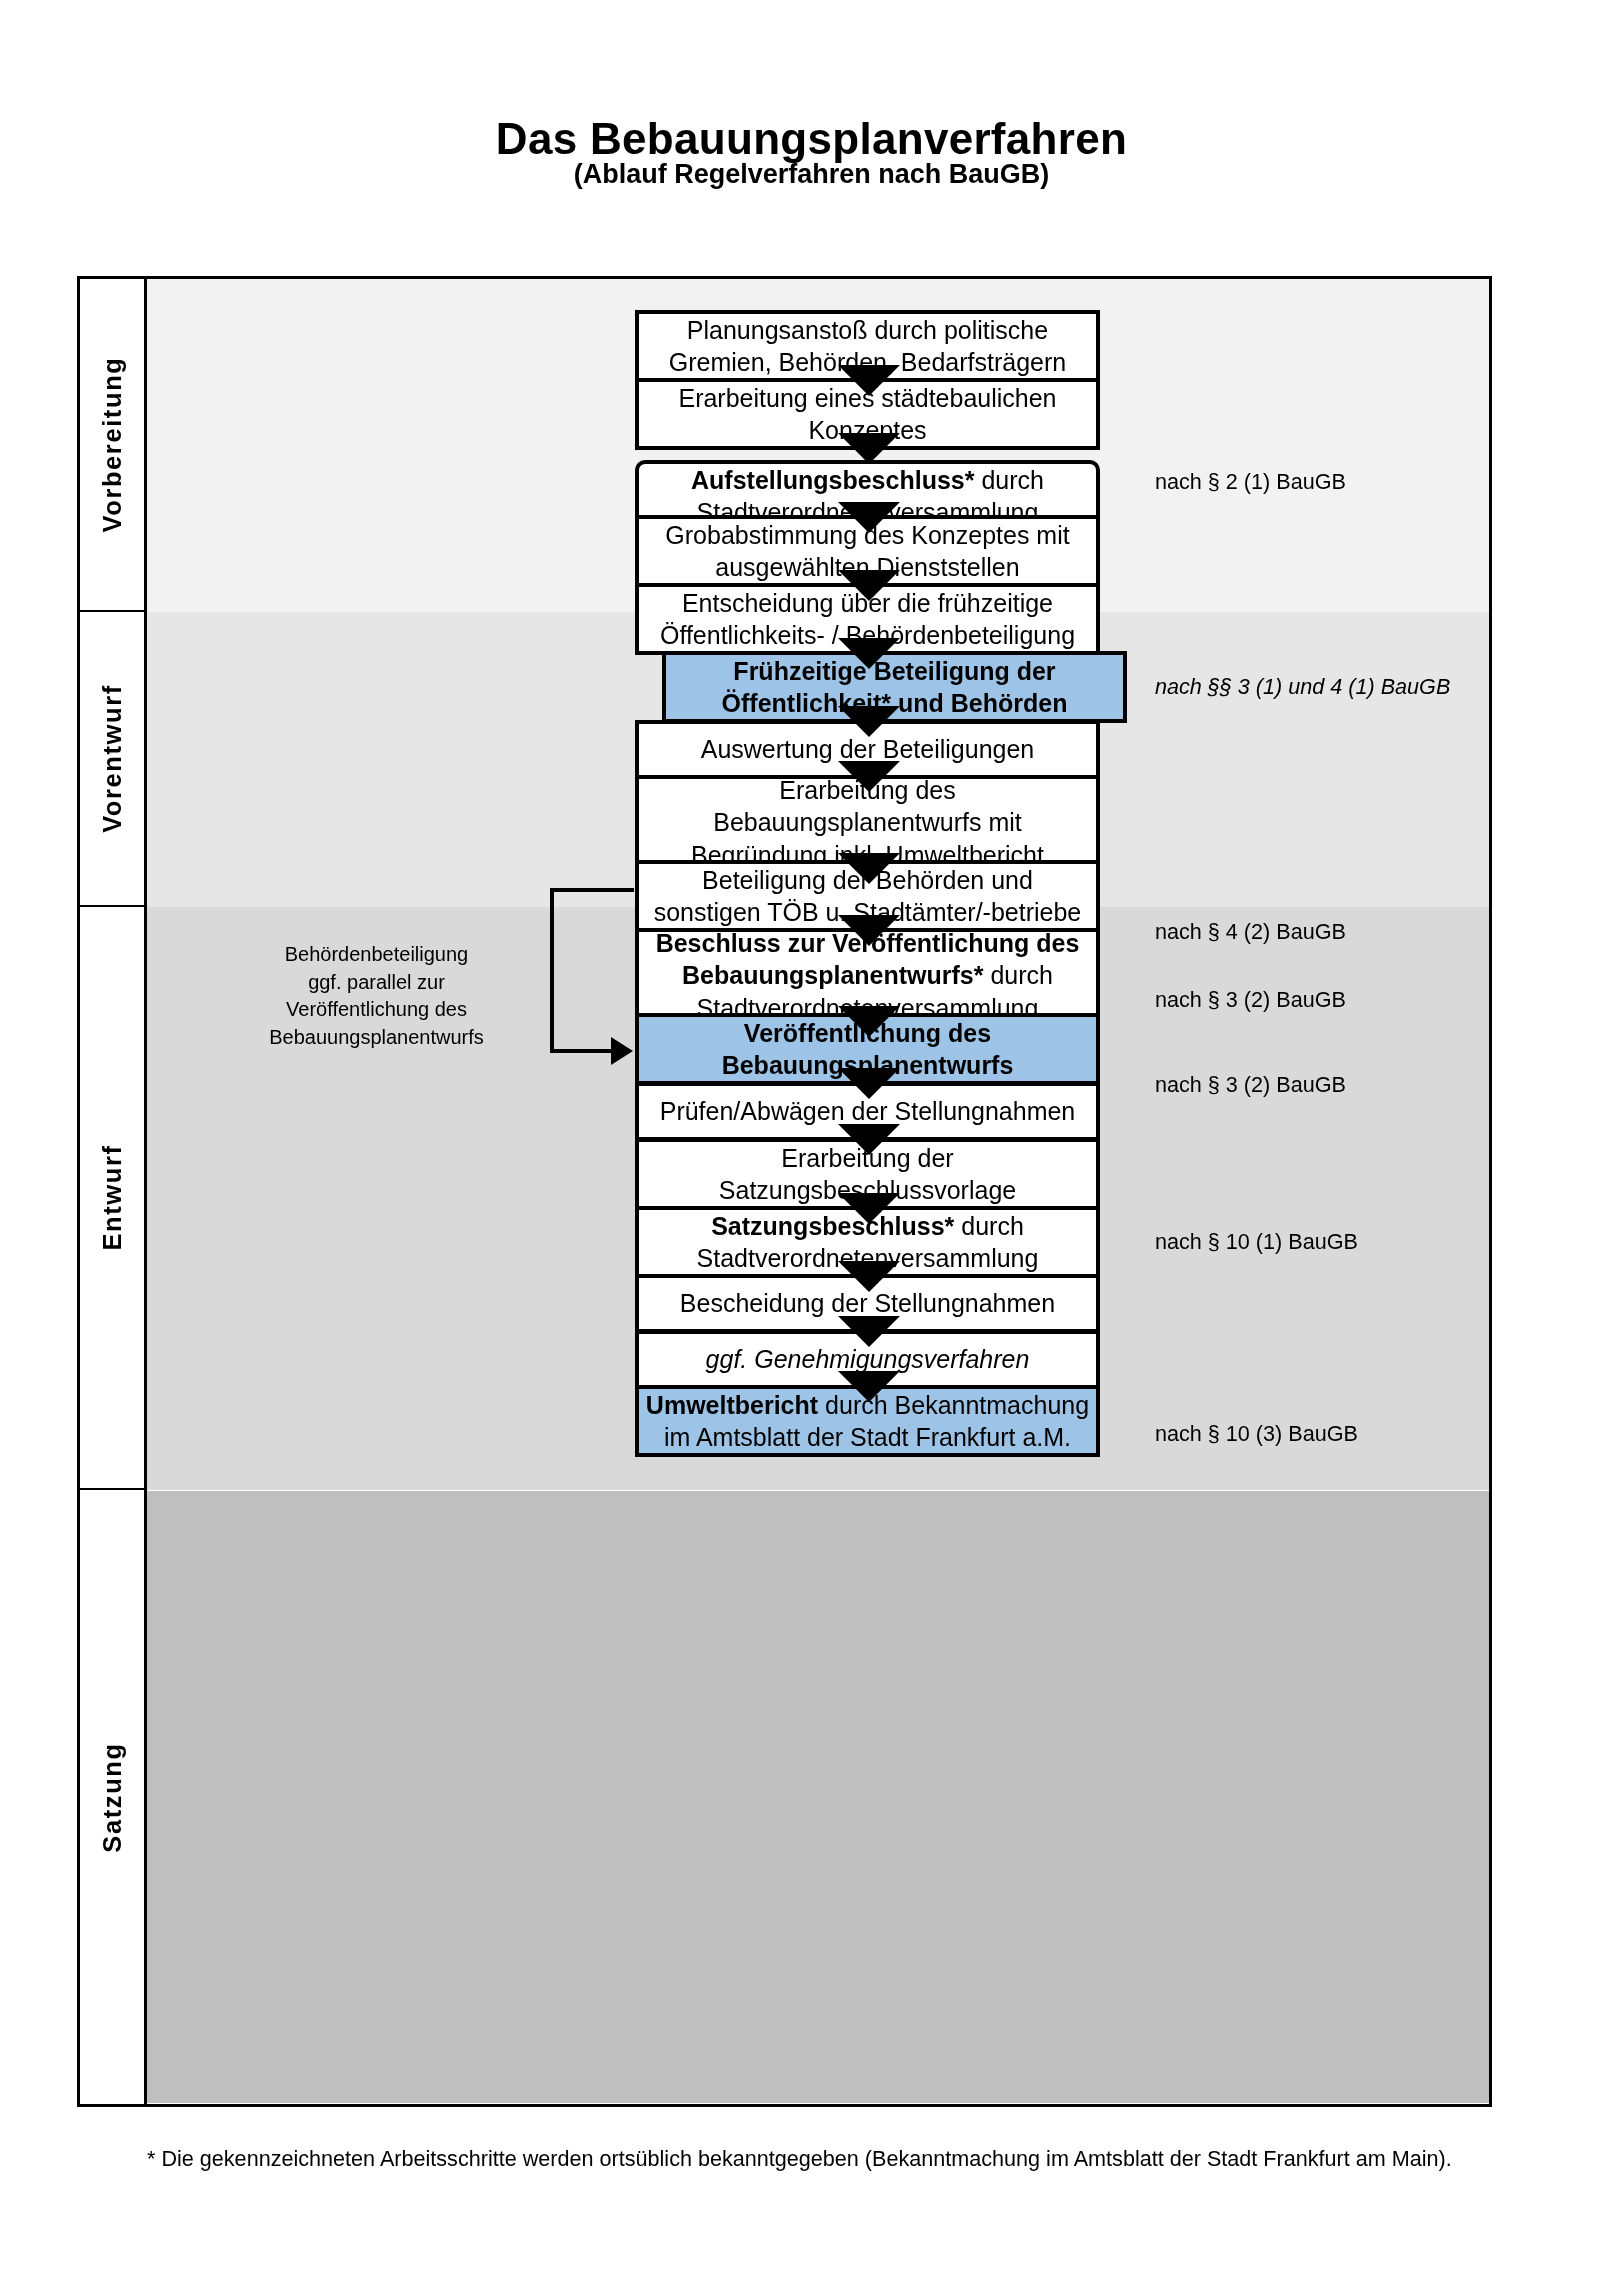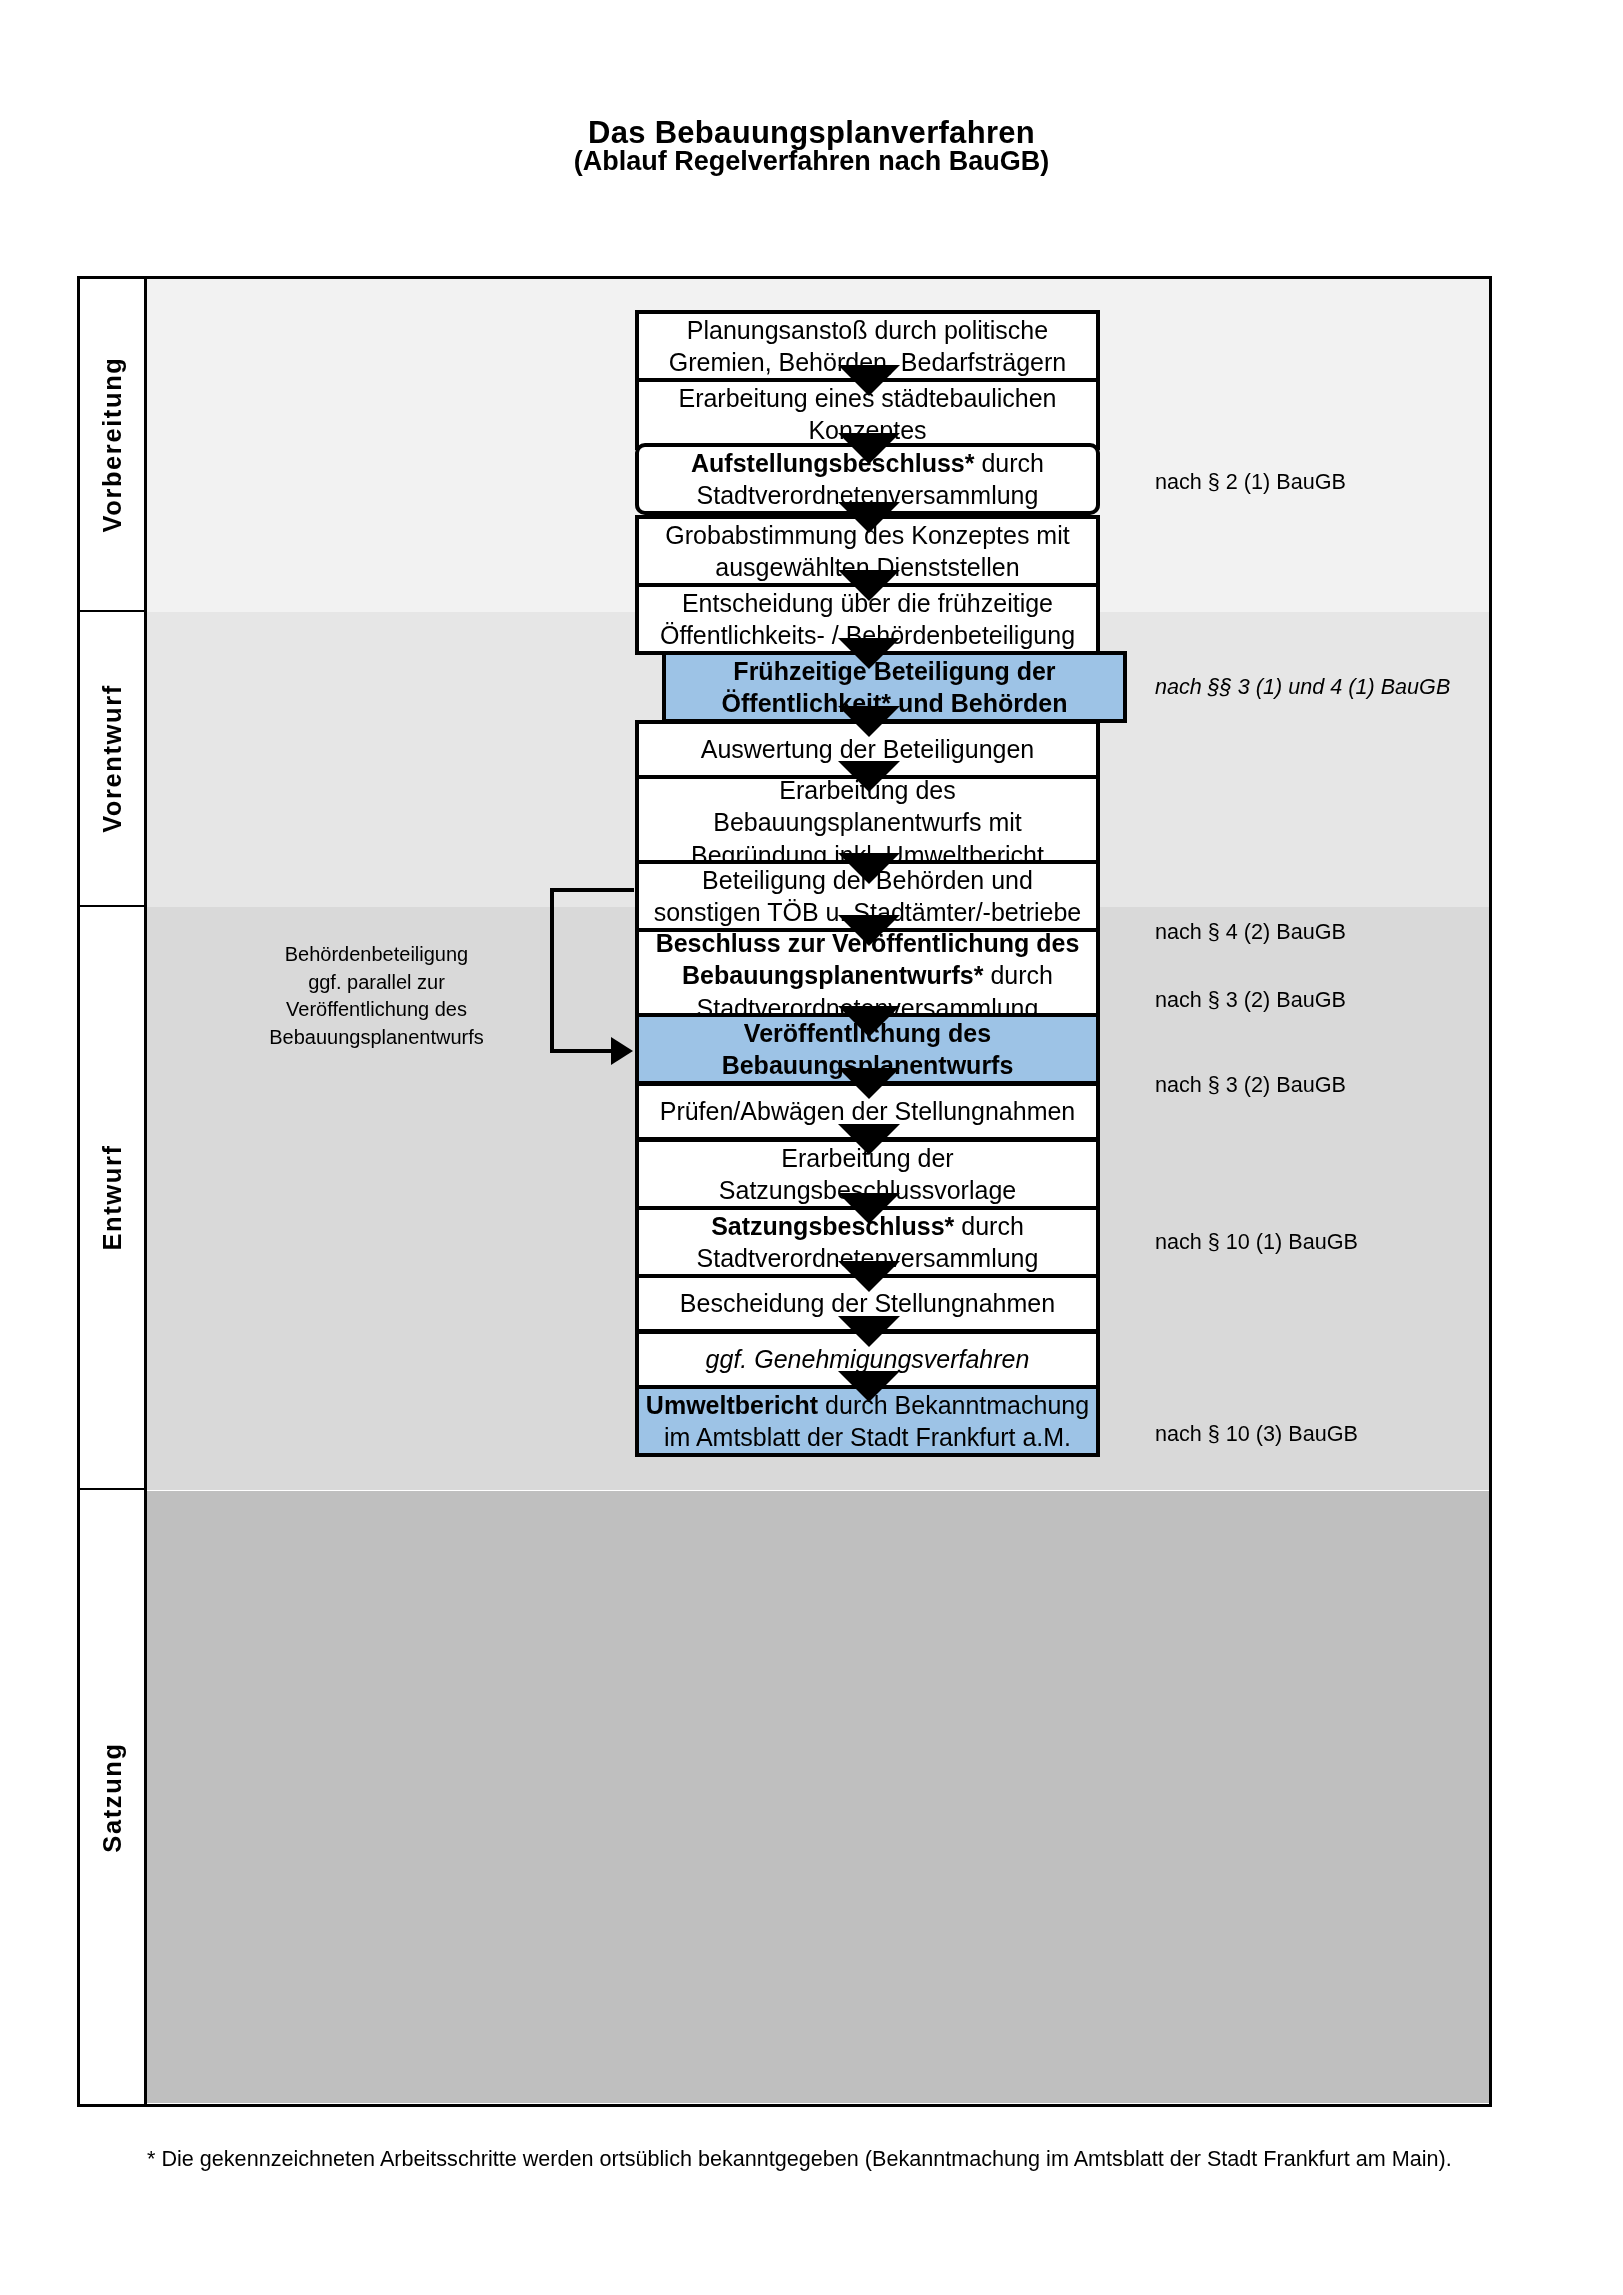--- a/index.html
+++ b/index.html
@@ -1,20 +1,20 @@
 <!DOCTYPE html>
 <html style="font-size:10.5px"><head>
 <meta charset="utf-8">
 <style>
   html,body{margin:0;padding:0;background:#ffffff;}
   body{width:1623px;height:2295px;font-family:"Liberation Sans",sans-serif;color:#000;position:relative;overflow:hidden;}
 
   
   #header{position:absolute;left:0;top:0;width:1623px;text-align:center;}
-  #doc-title{font-size:31px;font-weight:bold;letter-spacing:0.3px;margin-top:117px;line-height:1;}
+  #doc-title{font-size:44px;font-weight:bold;letter-spacing:0.3px;margin-top:117px;line-height:1;}
   #doc-subtitle{font-size:27px;font-weight:bold;line-height:1;}
 
   
   #chart-frame{position:absolute;left:77px;top:276px;width:1415px;height:1831px;
                border:3.9px solid #000;box-sizing:border-box;}
 
   
   #phase-column{position:absolute;left:0;top:0;width:67px;height:100%;background:#fff;
                 border-right:3.9px solid #000;box-sizing:border-box;}
   .phase-cell{position:absolute;left:0;width:100%;background:#fff;
@@ -96,21 +96,21 @@
 
     <div id="flow-layer">
         <div class="flow-box" id="box-planungsanstoss" style="top: 31px; height: 72px;">
           <div>Planungsanstoß durch politische<br>Gremien, Behörden, Bedarfsträgern</div>
         </div>
         <div class="arrow-down" style="top: 86px;"></div>
         <div class="flow-box" id="box-staedtebauliches-konzept" style="top: 99px; height: 72px;">
           <div>Erarbeitung eines städtebaulichen<br>Konzeptes</div>
         </div>
         <div class="arrow-down" style="top: 154px;"></div>
-        <div class="flow-box" id="box-aufstellungsbeschluss" style="top: 164px; height: 72px; border-radius: 10px;">
+        <div class="flow-box" id="box-aufstellungsbeschluss" style="top: 181px; height: 72px; border-radius: 10px;">
           <div><b>Aufstellungsbeschluss*</b> durch<br>Stadtverordnetenversammlung</div>
         </div>
         <div class="arrow-down" style="top: 223px;"></div>
         <div class="flow-box" id="box-grobabstimmung" style="top: 236px; height: 72px;">
           <div>Grobabstimmung des Konzeptes mit<br>ausgewählten Dienststellen</div>
         </div>
         <div class="arrow-down" style="top: 291px;"></div>
         <div class="flow-box" id="box-entscheidung-fruehzeitig" style="top: 304px; height: 72px;">
           <div>Entscheidung über die frühzeitige<br>Öffentlichkeits- / Behördenbeteiligung</div>
         </div>

